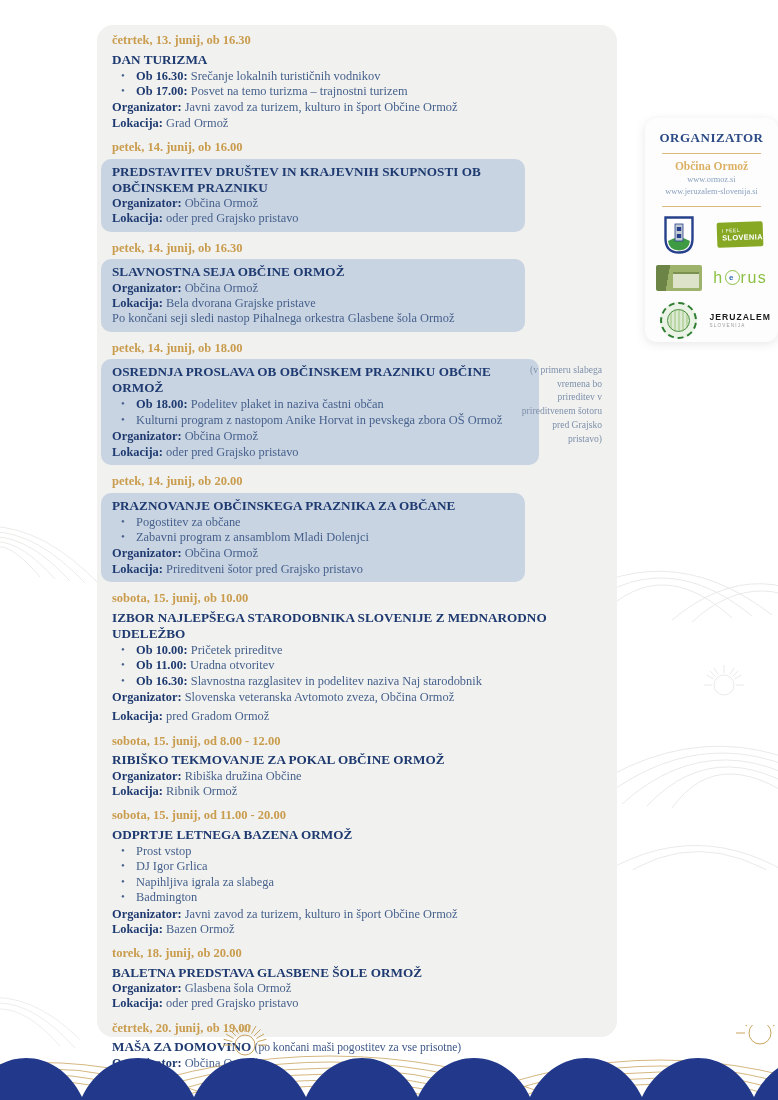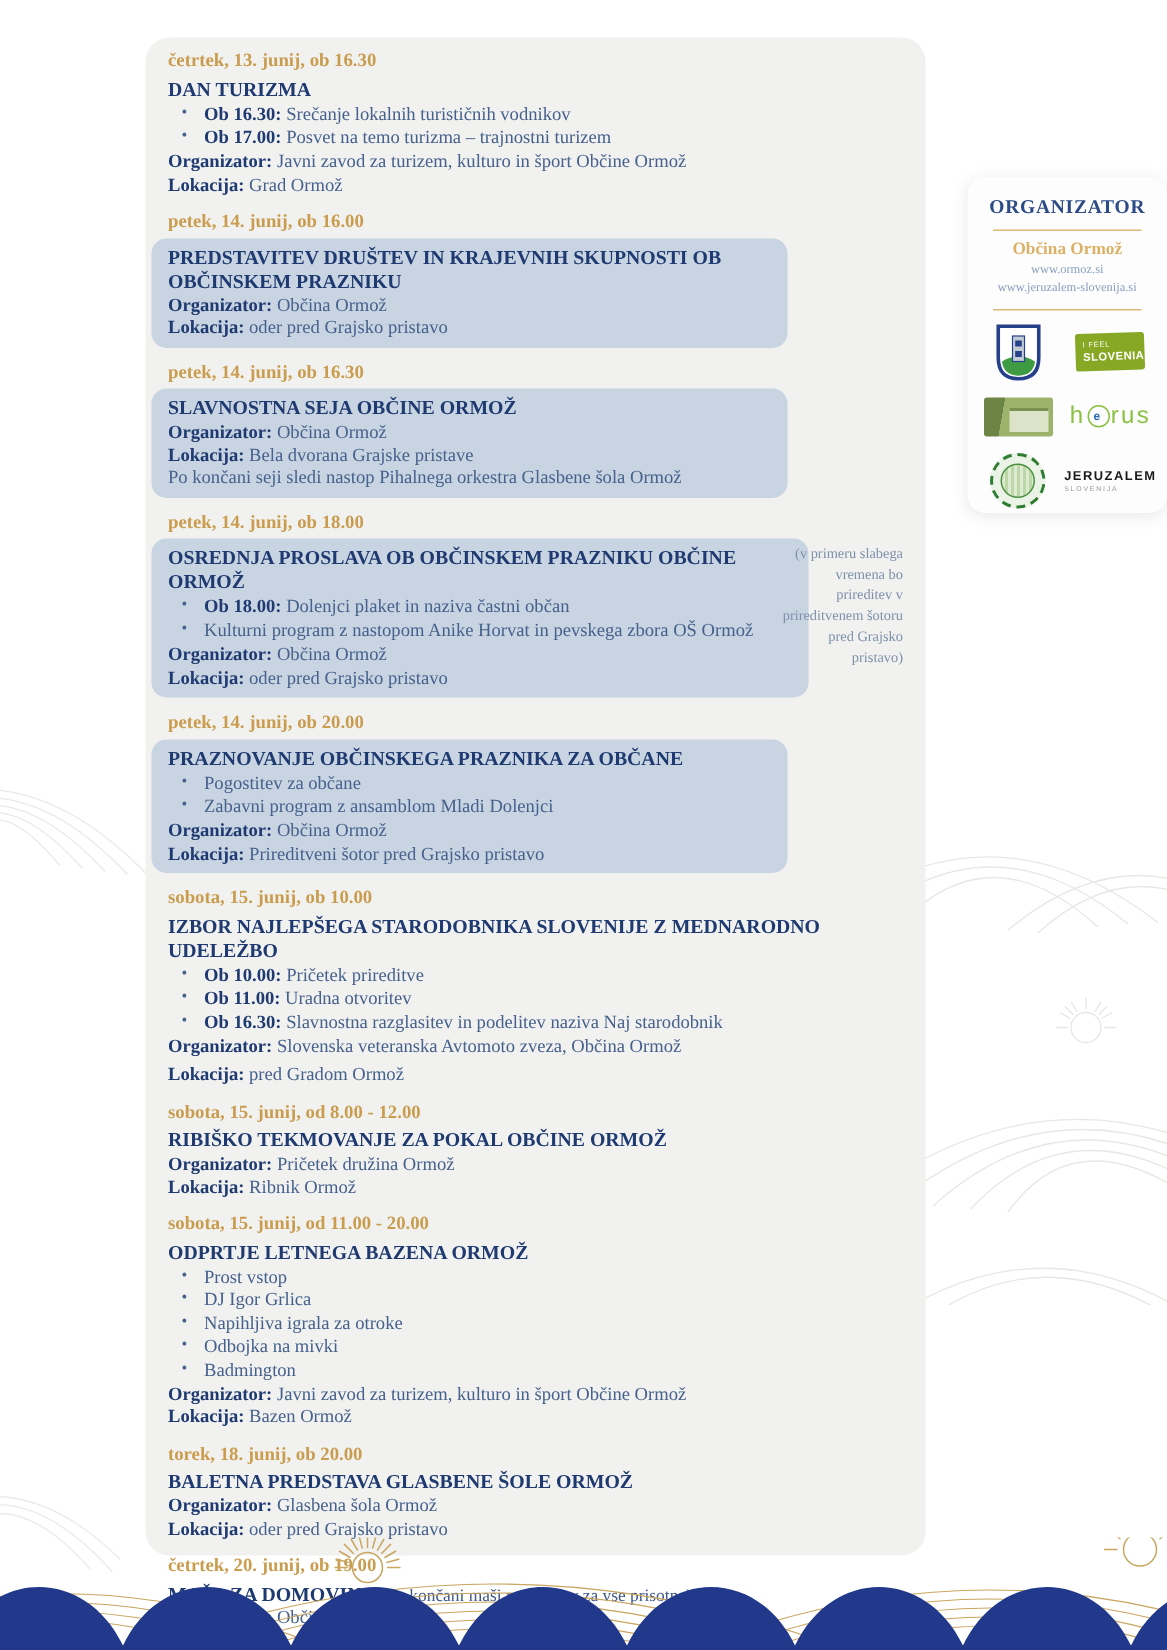--- a/index.html
+++ b/index.html
@@ -142,21 +142,21 @@
         <div class="line"><b class="lbl">Lokacija:</b> <span>Bela dvorana Grajske pristave</span></div>
         <div class="line">Po končani seji sledi nastop Pihalnega orkestra Glasbene šola Ormož</div>
       </div>
     </section>
 
     <section class="event">
       <div class="date">petek, 14. junij, ob 18.00</div>
       <div class="event-box w2">
         <div class="title">OSREDNJA PROSLAVA OB OBČINSKEM PRAZNIKU OBČINE ORMOŽ</div>
         <ul class="bullets">
-          <li><b class="lbl">Ob 18.00:</b> <span>Dolenjci plaket in naziva častni občan</span></li>
+          <li><b class="lbl">Ob 18.00:</b> <span>Podelitev plaket in naziva častni občan</span></li>
           <li><b class="lbl"></b><span>Kulturni program z nastopom Anike Horvat in pevskega zbora OŠ Ormož</span></li>
         </ul>
         <div class="line"><b class="lbl">Organizator:</b> <span>Občina Ormož</span></div>
         <div class="line"><b class="lbl">Lokacija:</b> <span>oder pred Grajsko pristavo</span></div>
       </div>
       <div class="side-note">(v primeru slabega vremena bo prireditev v prireditvenem šotoru pred Grajsko pristavo)</div>
     </section>
 
     <section class="event">
       <div class="date">petek, 14. junij, ob 20.00</div>
@@ -179,32 +179,31 @@
         <li><b class="lbl">Ob 11.00:</b> <span>Uradna otvoritev</span></li>
         <li><b class="lbl">Ob 16.30:</b> <span>Slavnostna razglasitev in podelitev naziva Naj starodobnik</span></li>
       </ul>
       <div class="line"><b class="lbl">Organizator:</b> <span>Slovenska veteranska Avtomoto zveza, Občina Ormož</span></div>
       <div class="line mt2"><b class="lbl">Lokacija:</b> <span>pred Gradom Ormož</span></div>
     </section>
 
     <section class="event">
       <div class="date">sobota, 15. junij, od 8.00 - 12.00</div>
       <div class="title">RIBIŠKO TEKMOVANJE ZA POKAL OBČINE ORMOŽ</div>
-      <div class="line"><b class="lbl">Organizator:</b> <span>Pričetek družina Ormož</span></div>
+      <div class="line"><b class="lbl">Organizator:</b> <span>Ribiška družina Občine</span></div>
       <div class="line"><b class="lbl">Lokacija:</b> <span>Ribnik Ormož</span></div>
     </section>
 
     <section class="event">
       <div class="date">sobota, 15. junij, od 11.00 - 20.00</div>
       <div class="title">ODPRTJE LETNEGA BAZENA ORMOŽ</div>
       <ul class="bullets">
         <li><span>Prost vstop</span></li>
         <li><span>DJ Igor Grlica</span></li>
-        <li><span>Napihljiva igrala za otroke</span></li>
-        <li><span>Odbojka na mivki</span></li>
+        <li><span>Napihljiva igrala za slabega</span></li>
         <li><span>Badmington</span></li>
       </ul>
       <div class="line"><b class="lbl">Organizator:</b> <span>Javni zavod za turizem, kulturo in šport Občine Ormož</span></div>
       <div class="line"><b class="lbl">Lokacija:</b> <span>Bazen Ormož</span></div>
     </section>
 
     <section class="event">
       <div class="date">torek, 18. junij, ob 20.00</div>
       <div class="title">BALETNA PREDSTAVA GLASBENE ŠOLE ORMOŽ</div>
       <div class="line"><b class="lbl">Organizator:</b> <span>Glasbena šola Ormož</span></div>

